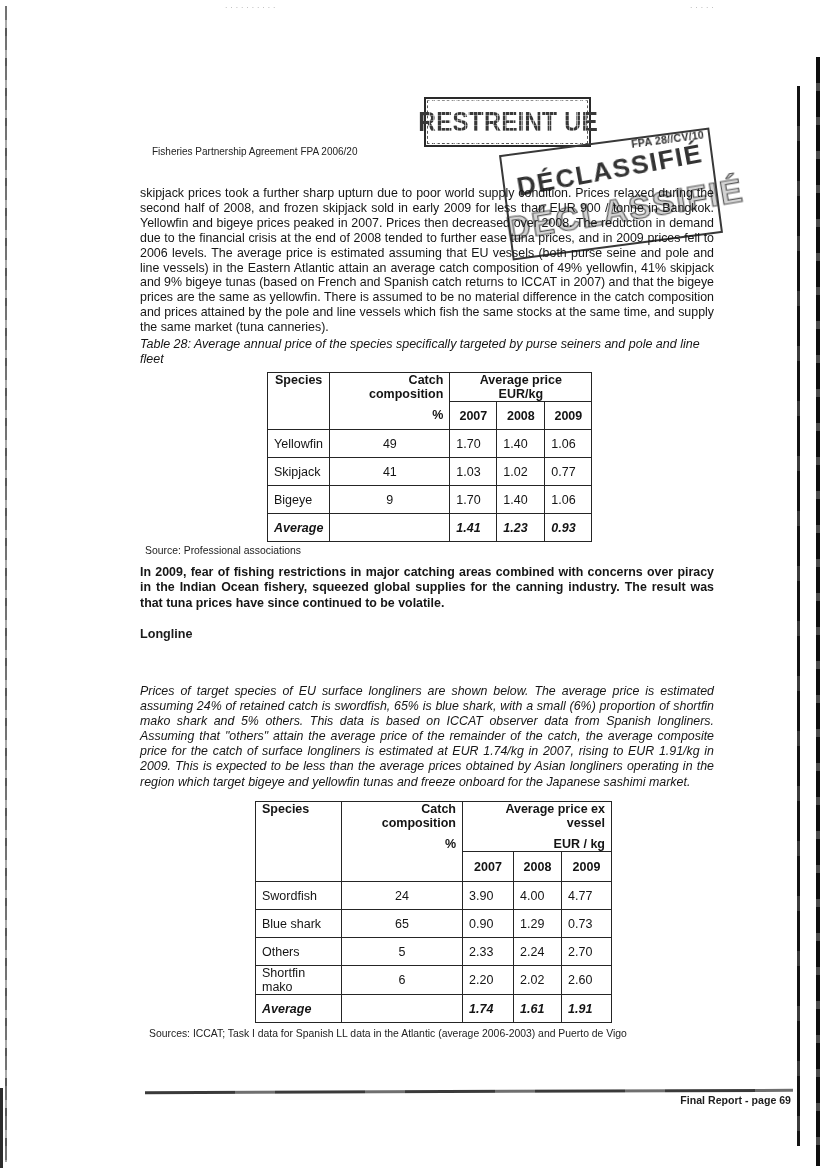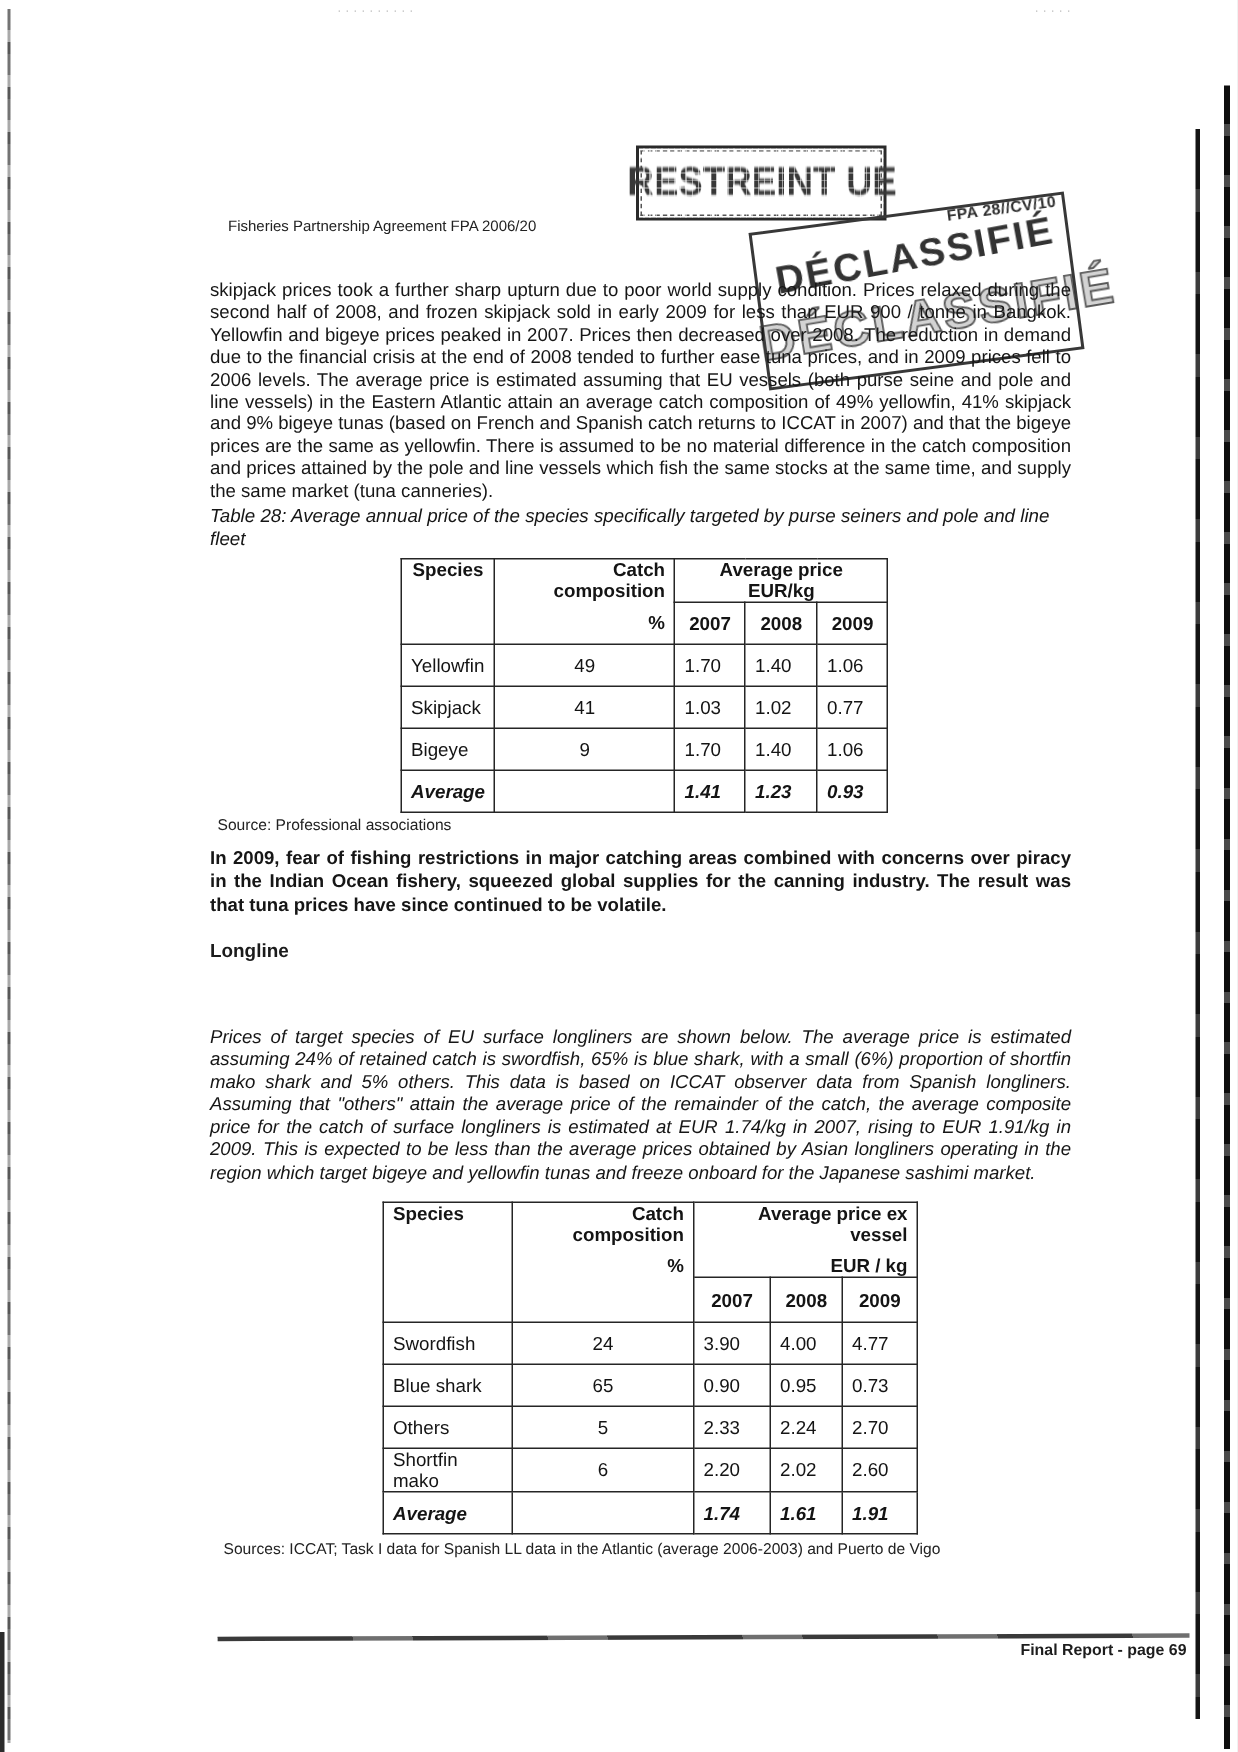--- a/index.html
+++ b/index.html
@@ -195,21 +195,21 @@
       <td class="species-col">Swordfish</td>
       <td class="num">24</td>
       <td class="price">3.90</td>
       <td class="price">4.00</td>
       <td class="price">4.77</td>
     </tr>
     <tr>
       <td class="species-col">Blue shark</td>
       <td class="num">65</td>
       <td class="price">0.90</td>
-      <td class="price">0.95</td>
+      <td class="price">1.29</td>
       <td class="price">0.73</td>
     </tr>
     <tr>
       <td class="species-col">Others</td>
       <td class="num">5</td>
       <td class="price">2.33</td>
       <td class="price">2.24</td>
       <td class="price">2.70</td>
     </tr>
     <tr>

